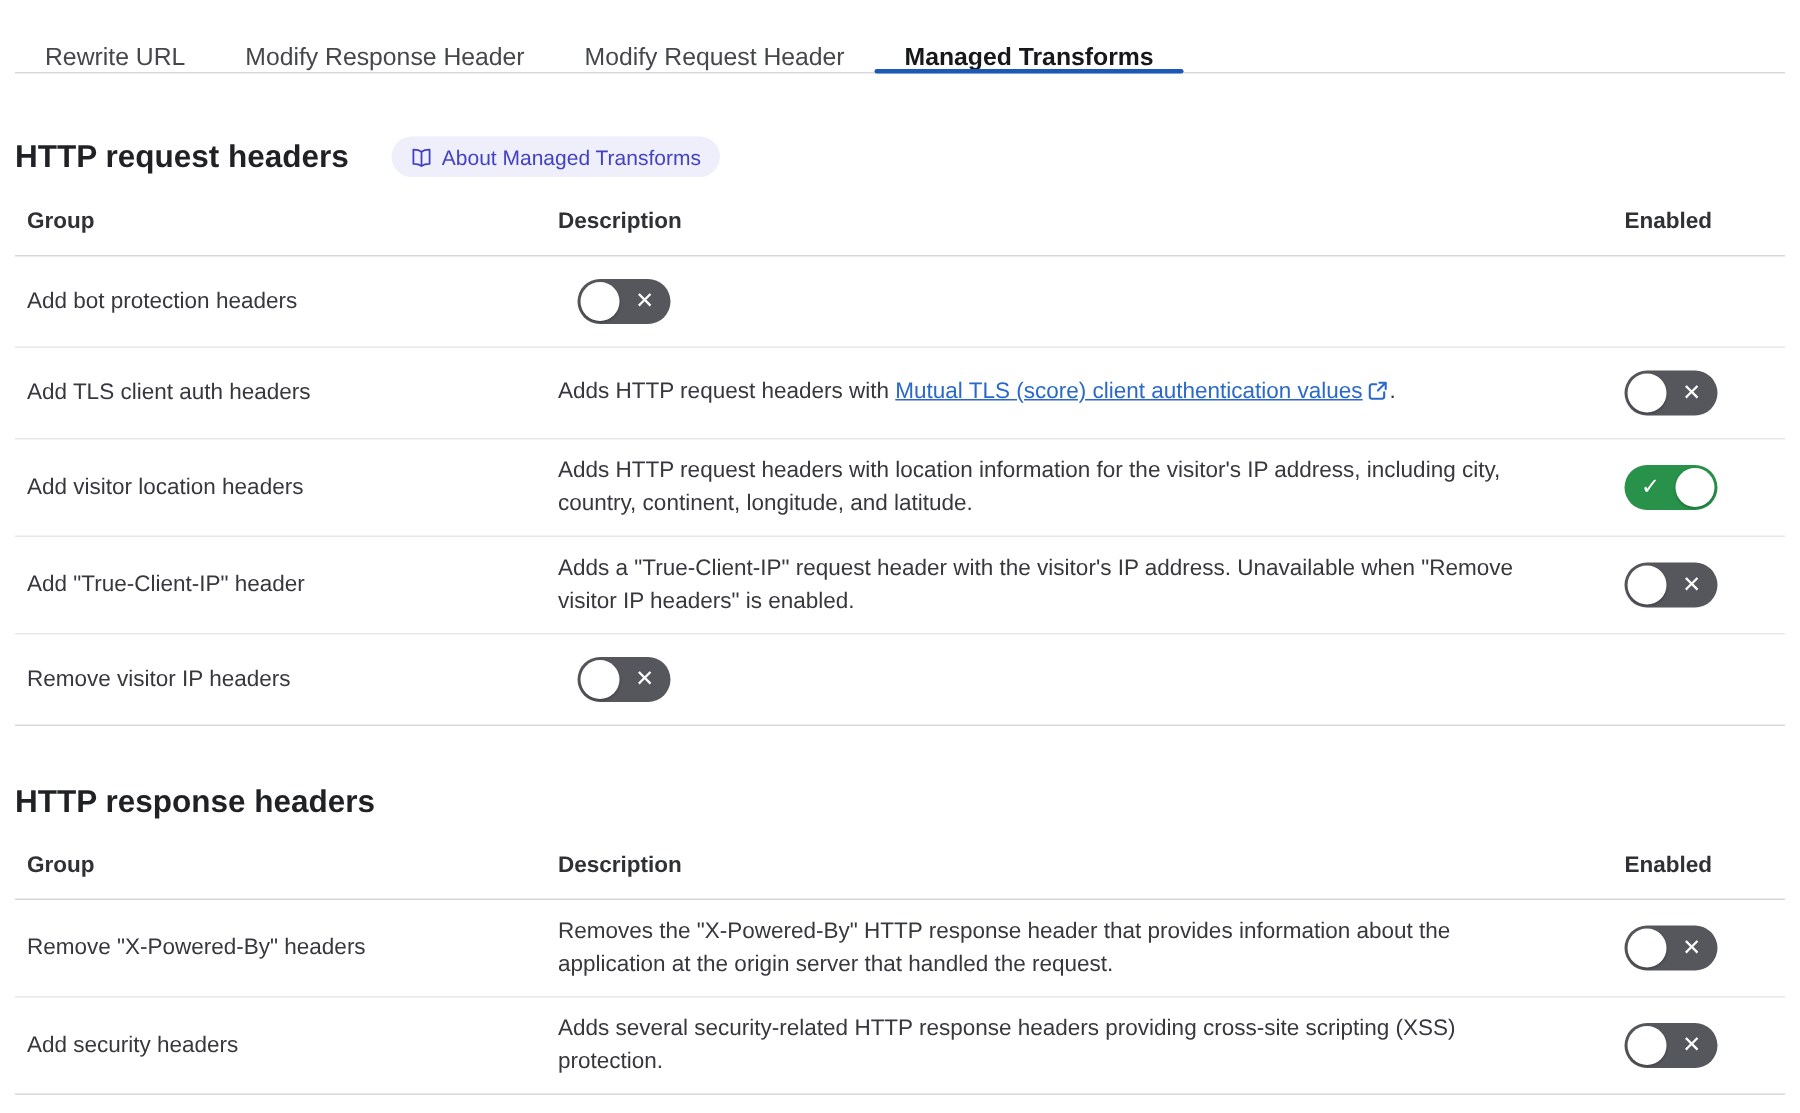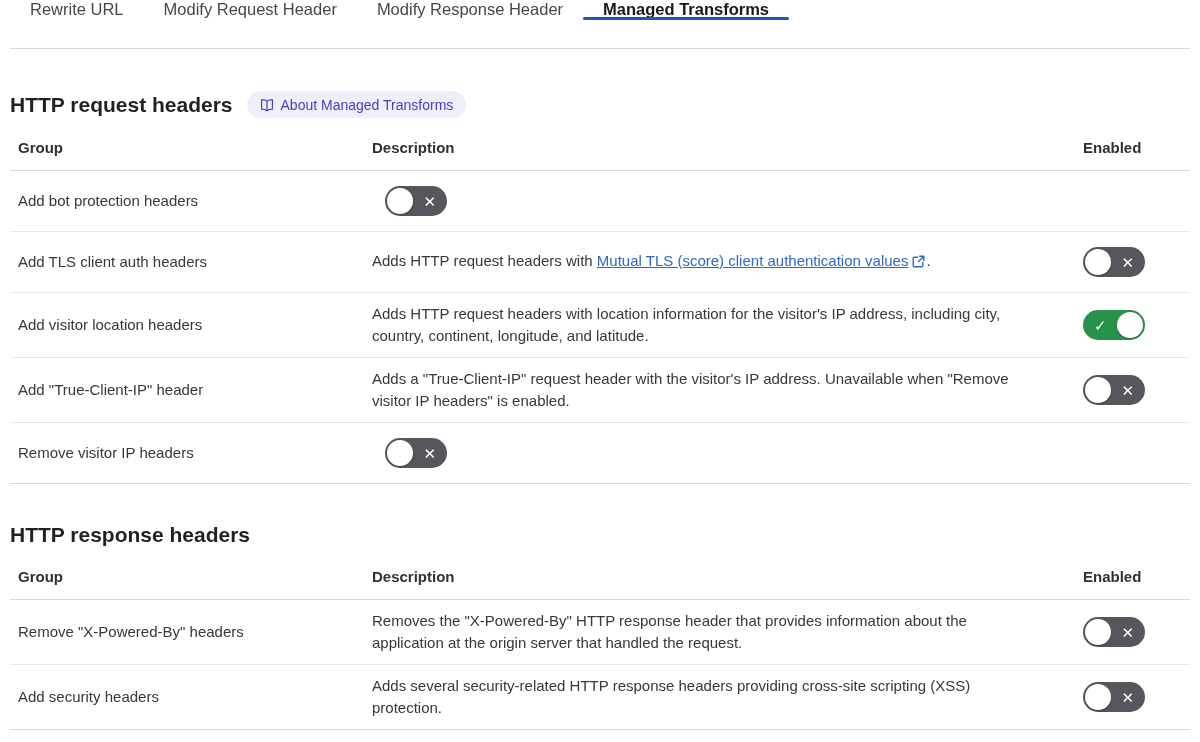--- a/index.html
+++ b/index.html
@@ -4,38 +4,38 @@
 <style>
   html,body{margin:0;padding:0;background:#ffffff;}
   body{
     width:1200px;height:742px;overflow:hidden;
     font-family:"Liberation Sans","DejaVu Sans",sans-serif;
     color:#383a3f;
     -webkit-font-smoothing:antialiased;
   }
   
   .tabbar{
-    display:flex;align-items:flex-start;
+    display:flex;align-items:flex-end;
     height:48px;margin:0 10px;
     border-bottom:1px solid #d8d9da;
   }
   .tab{
     position:relative;display:flex;align-items:center;
     padding:0 20px;font-size:16.5px;color:#45474c;
     cursor:pointer;white-space:nowrap;background:none;border:none;
     font-family:inherit;
   }
   .tab.active{color:#17181a;font-weight:600;}
   .tab.active::after{
     content:"";position:absolute;left:0;right:0;bottom:-1px;height:3px;
     background:var(--tab-underline,#1b58ba);border-radius:2px;
   }
   
   .section-head{
-    display:flex;align-items:center;gap:14px;
+    display:flex;align-items:center;gap:28px;
     margin:42px 10px 0 10px;
   }
   .section-head.second{margin-top:38px;}
   .section-title{
     font-size:21px;font-weight:700;color:#1f2124;line-height:25px;
   }
   .badge{
     display:inline-flex;align-items:center;gap:7px;
     background:var(--badge-bg,#eeeffb);color:var(--badge-text,#4442c1);
     border:none;border-radius:14px;height:27px;padding:0 13px;
@@ -87,22 +87,22 @@
     color:#ffffff;font-size:15px;line-height:1;font-weight:400;
   }
   .toggle.off .glyph{right:11px;}
   .toggle.on .glyph{left:11px;}
 </style>
 </head>
 <body>
 
 <nav class="tabbar">
   <button class="tab">Rewrite URL</button>
+  <button class="tab">Modify Response Header</button>
   <button class="tab">Modify Request Header</button>
-  <button class="tab">Modify Response Header</button>
   <button class="tab active">Managed Transforms</button>
 </nav>
 
 <div class="section-head">
   <h2 class="section-title" style="margin:0;">HTTP request headers</h2>
   <button class="badge">
     <span>
       <svg width="14" height="14" viewBox="0 0 14 14" fill="none" stroke="currentColor" stroke-width="1.2" stroke-linejoin="round">
         <path d="M7 3.2 C5.6 2 3.6 1.7 1.6 1.7 V11.2 C3.6 11.2 5.6 11.5 7 12.7 C8.4 11.5 10.4 11.2 12.4 11.2 V1.7 C10.4 1.7 8.4 2 7 3.2 Z"></path>
         <path d="M7 3.2 V12.7"></path>

